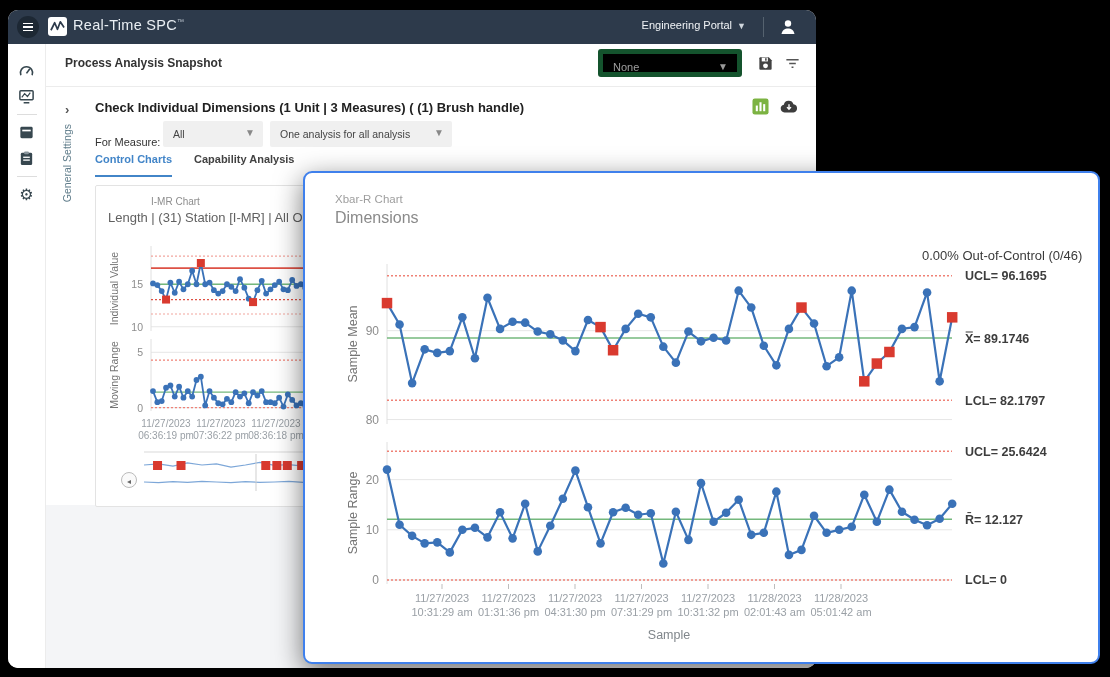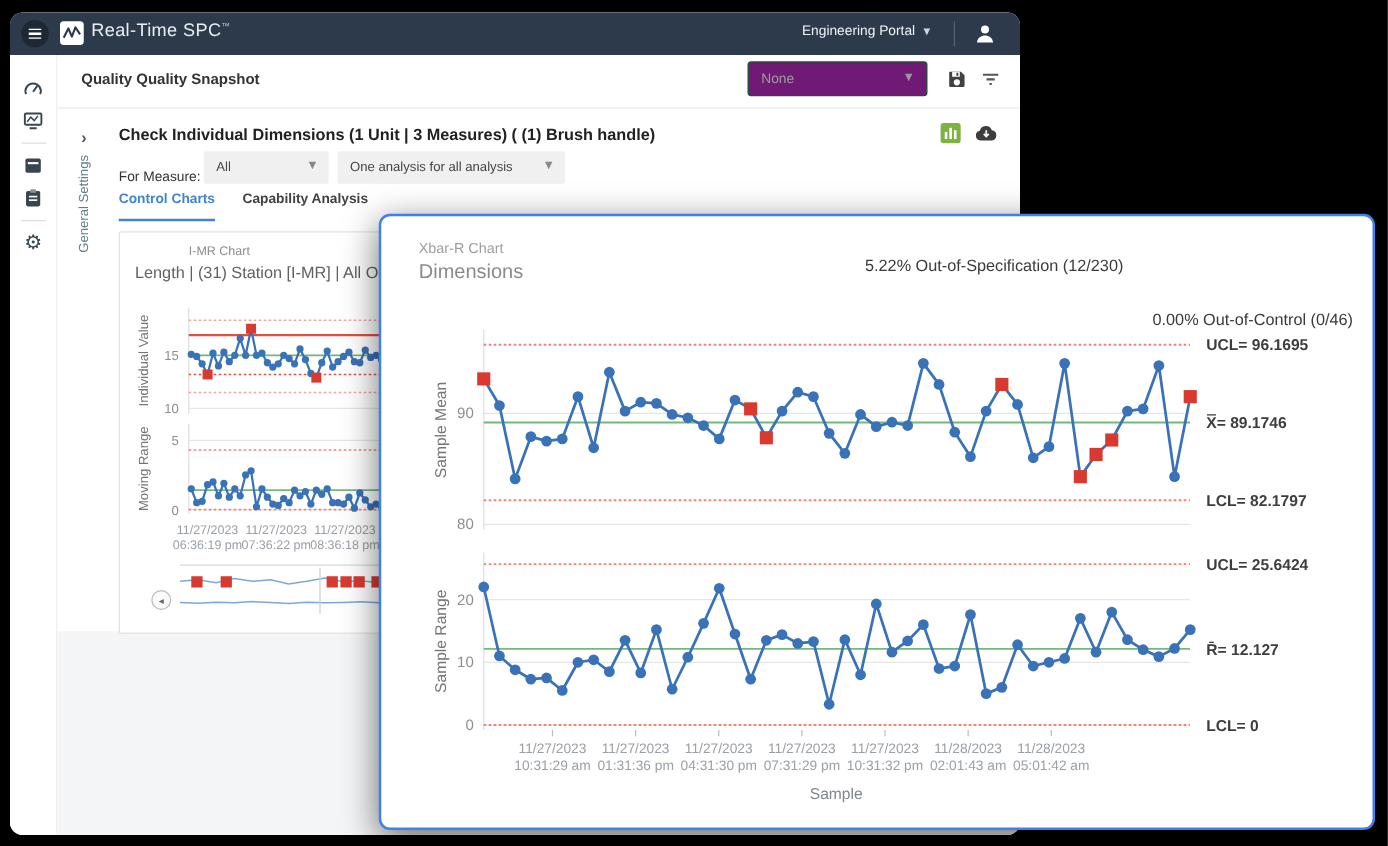--- a/index.html
+++ b/index.html
@@ -30,21 +30,21 @@
   .rail .ric { position:absolute; left:50%; transform:translateX(-50%); width:18px; height:18px;
                text-align:center; cursor:pointer; }
   .rail .rdiv { position:absolute; left:9px; width:20px; height:1px; background:#ddd; }
   .gear-glyph { font-size:16px; color:#37474f; line-height:18px; }
 
   .page { position:absolute; left:38px; top:34px; right:0; bottom:0; background:#fff; }
   .page-footer-band { position:absolute; left:38px; top:495px; right:0; bottom:0; background:#f4f5f7; }
 
   .page-title { position:absolute; left:57px; top:46px; font-size:12px; font-weight:700; color:#333; }
   .none-select { position:absolute; left:590px; top:39px; width:144px; height:28px;
-                 border:1px solid #14532d; border-radius:3px; background:#701a75; cursor:pointer;text-decoration:underline; }
+                 border:5px solid #14532d; border-radius:3px; background:#000000; cursor:pointer;text-decoration:underline; }
   .none-select .val { position:absolute; left:10px; top:7px; font-size:11px; color:#9e9e9e; }
   .none-select .chev { position:absolute; right:9px; top:7px; font-size:10px; color:#999; }
   .hdr-icon { position:absolute; top:45px; width:17px; height:17px; cursor:pointer; }
   .hdr-sep { position:absolute; left:38px; top:76px; right:0; height:1px; background:#ececec; }
 
   .settings-strip { position:absolute; left:47px; top:80px; width:28px; height:415px; }
   .settings-strip .collapse { position:absolute; left:10px; top:12px; font-size:13px; color:#555;
                               font-weight:700; cursor:pointer; }
   .settings-strip .vtext { position:absolute; left:6px; top:34px; writing-mode:vertical-rl;
                            transform:rotate(180deg); font-size:10.5px; color:#607d8b; }
@@ -135,21 +135,21 @@
             <rect x="5.5" y="10" width="7" height="1.4" fill="#fff"></rect>
           </svg></div>
       <div class="rdiv" style="top:132px"></div>
       <div class="ric" style="top:142px">
         <span class="gear-glyph">⚙</span></div>
     </nav>
 
     <div class="page"></div>
     <div class="page-footer-band"></div>
 
-    <div class="page-title">Quality Quality Snapshot</div>
+    <div class="page-title">Process Analysis Snapshot</div>
 
     <div class="none-select">
       <span class="val">None</span>
       <span class="chev">▼</span>
     </div>
     <div class="hdr-icon" style="left:749px">
       <svg width="17" height="17" viewBox="0 0 18 18">
           <path d="M2.5 3.5c0-.6.4-1 1-1h9l3 3v9c0 .6-.4 1-1 1h-11c-.6 0-1-.4-1-1z" fill="#424242"></path>
           <rect x="5" y="2.8" width="6.5" height="4" fill="#fff"></rect>
         <rect x="8.6" y="3.4" width="1.6" height="2.6" fill="#424242"></rect>
@@ -322,21 +322,20 @@
           <line x1="160" x2="160" y1="268" y2="305" stroke="#cfcfcf"></line>
           <circle cx="33" cy="294" r="7.5" fill="#fafafa" stroke="#bbb"></circle>
           <text x="33" y="297.5" font-size="8" fill="#666" text-anchor="middle" font-family="&quot;Liberation Sans&quot;, sans-serif" font-weight="normal">◂</text>
         </svg>
     </div>
   </div>
 
   <div class="front-window">
     <div class="fw-kicker">Xbar-R Chart</div>
     <div class="fw-title">Dimensions</div>
-    <div class="fw-stat oos">5.22% Out-of-Specification (12/230)</div>
     <div class="fw-stat ooc">0.00% Out-of-Control (0/46)</div>
     <svg id="xbar-svg" width="793" height="431">
         <line x1="82" x2="647" y1="186.55555555555554" y2="186.55555555555554" stroke="#e6e6e6" stroke-width="1"></line>
         <text x="74" y="190.55555555555554" font-size="12" fill="#8d8d8d" text-anchor="end" font-family="&quot;Liberation Sans&quot;, sans-serif" font-weight="normal">80</text>
         <line x1="82" x2="647" y1="97.66666666666667" y2="97.66666666666667" stroke="#e6e6e6" stroke-width="1"></line>
         <text x="74" y="101.66666666666667" font-size="12" fill="#8d8d8d" text-anchor="end" font-family="&quot;Liberation Sans&quot;, sans-serif" font-weight="normal">90</text>
         <line x1="82" y1="31" x2="82" y2="191" stroke="#e0e0e0"></line>
         <line x1="82" x2="647" y1="42.82666666666667" y2="42.82666666666667" stroke="#ef8176" stroke-width="1.5" stroke-dasharray="2,2"></line>
         <text x="660" y="47.32666666666667" font-size="12.5" fill="#3d3d3d" text-anchor="start" font-family="&quot;Liberation Sans&quot;, sans-serif" font-weight="bold">UCL= 96.1695</text>
         <line x1="82" x2="647" y1="105.00355555555558" y2="105.00355555555558" stroke="#74b87c" stroke-width="1.5" stroke-dasharray=""></line>

